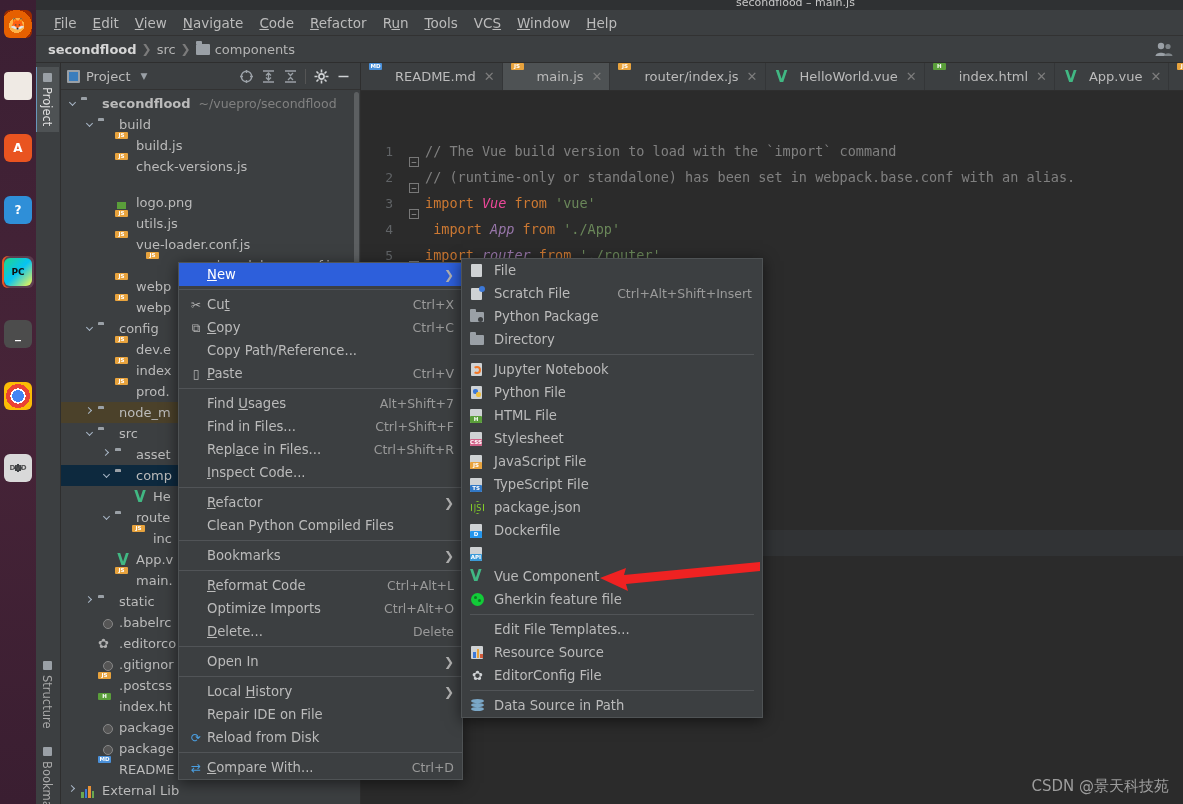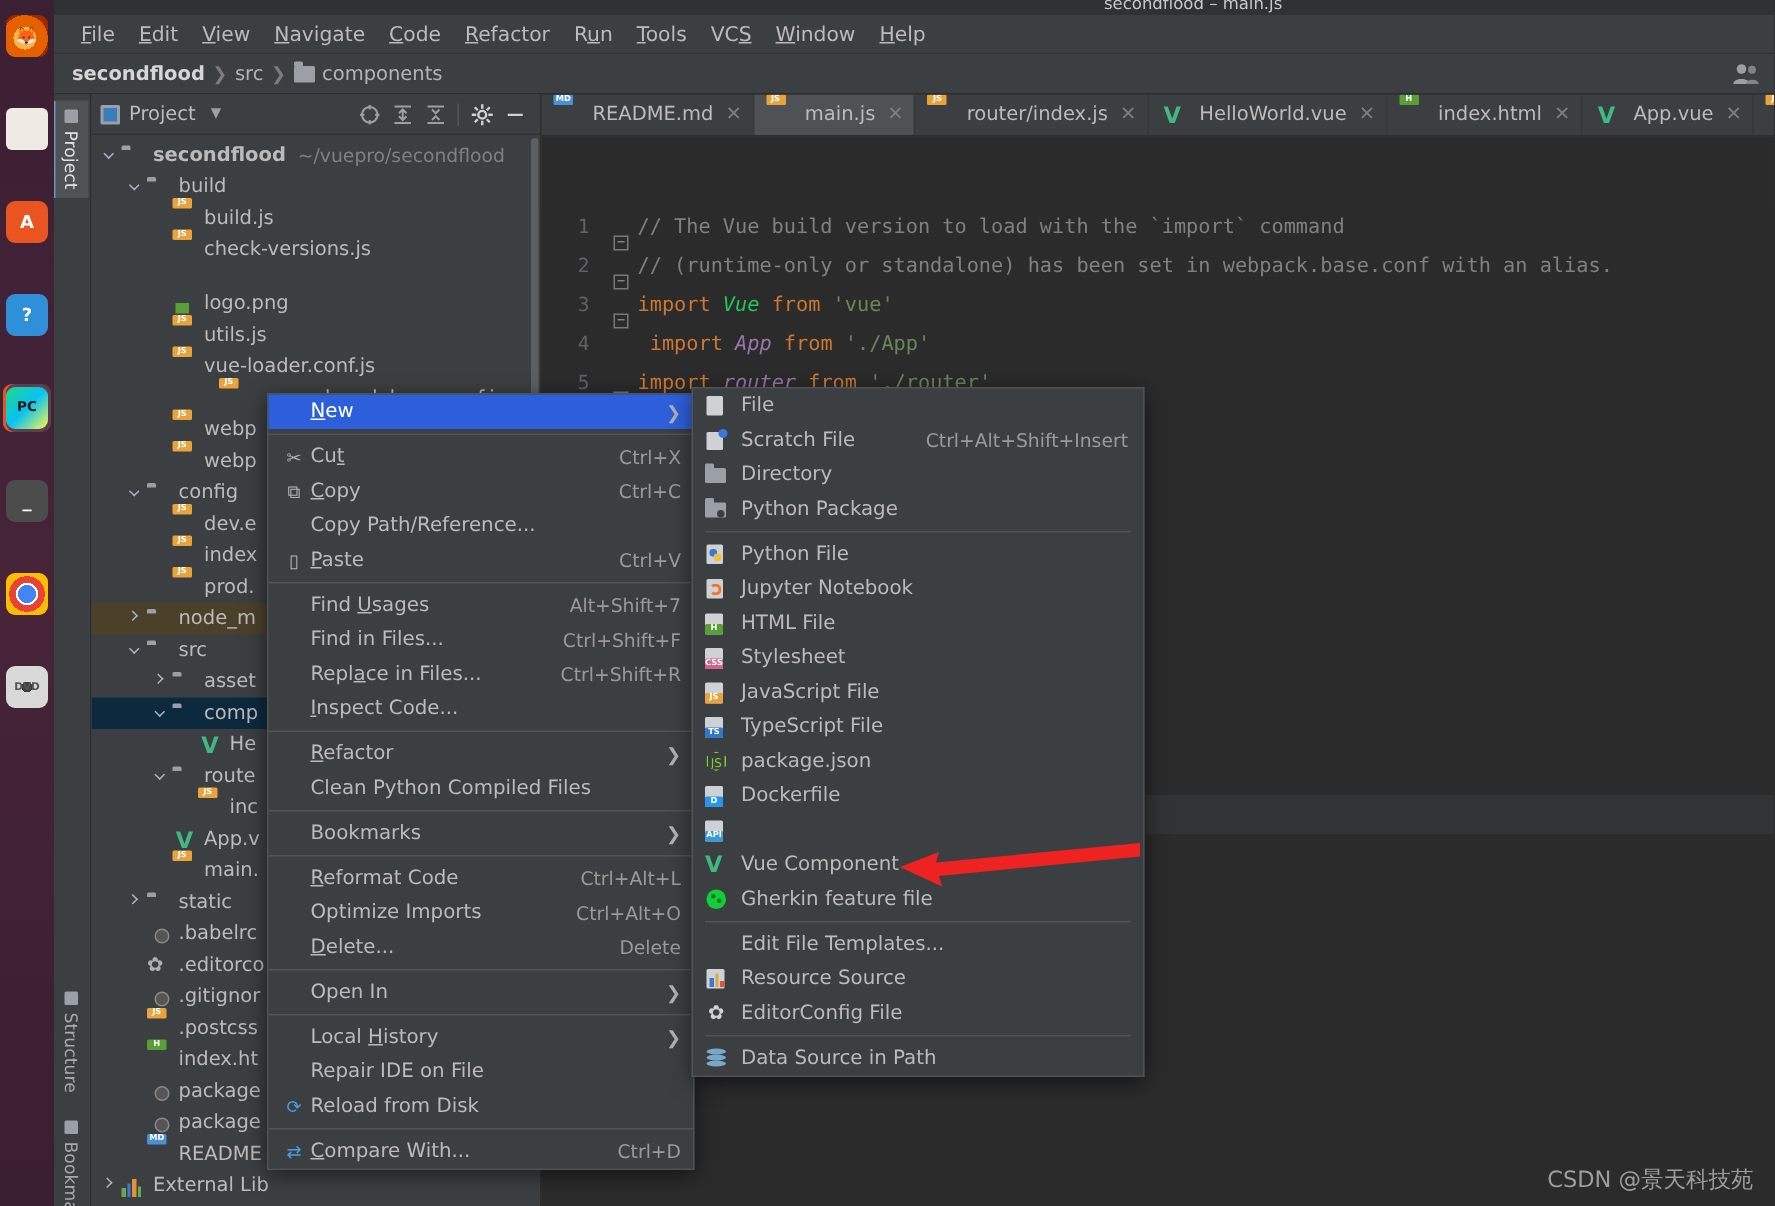--- a/index.html
+++ b/index.html
@@ -102,21 +102,21 @@
   .etab .x{ color:#7d7d7d; font-size:13px; margin-left:3px;}
   #codearea{ flex:1; background:#2b2b2b; position:relative; overflow:hidden;
              font-family:"DejaVu Sans Mono","Liberation Mono",monospace; font-size:13.5px;}
   .cline{ height:26px; display:flex; align-items:center; white-space:pre;}
   .lnum{ width:42px; text-align:right; padding-right:10px; color:#606366; font-size:13px; flex:0 0 auto;}
   .gutter{ width:22px; flex:0 0 auto; position:relative; }
   .fold{ position:absolute; left:6px; top:6px; width:10px; height:10px; border:1px solid #787878;
          color:#9a9a9a; font-size:9px; line-height:8px; text-align:center;}
   .gline{ position:absolute; left:11px; top:0; bottom:0; width:1px; background:#555;}
   .cm{ color:#808080; } .kw{ color:#cc7832; }
-  .cls{ color:#22c55e; font-style:italic; } .str{ color:#6a8759; }
+  .cls{ color:#ec4899; font-style:italic; } .str{ color:#6a8759; }
   .vio{ color:#9876aa; font-style:italic;}
   #editor-band{ position:absolute; left:0; right:0; top:392px; height:26px; background:#313335;}
 
   
   #ctx{ position:absolute; left:178px; top:262px; width:285px; background:#3c3f41;
         border:1px solid #4f5355; box-shadow:0 3px 14px rgba(0,0,0,.55); z-index:80;
         padding:0; }
   .mi{ height:23px; display:flex; align-items:center; padding:0 8px 0 6px; font-size:13.2px;
        color:#bbbbbb; white-space:nowrap; position:relative;}
   .mi.hl{ background:#2d5fdb; color:#ffffff; }
@@ -163,21 +163,21 @@
     </div>
     <div class="dock-item active" style="top: 256px;">
       <div class="di-glyph" style="background: linear-gradient(135deg, rgb(33, 215, 137) 0%, rgb(7, 195, 242) 50%, rgb(252, 248, 74) 100%); font-size: 9px; color: rgb(17, 17, 17);">PC</div>
     </div>
     <div class="dock-item" style="top: 318px;">
       <div class="di-glyph" style="background: rgb(76, 76, 76); font-size: 12px;">_</div>
     </div>
     <div class="dock-item" style="top: 380px;">
       <div class="di-glyph" style="background: radial-gradient(circle, rgb(66, 133, 244) 0px, rgb(66, 133, 244) 30%, rgb(255, 255, 255) 30%, rgb(255, 255, 255) 38%, rgb(234, 67, 53) 38%, rgb(234, 67, 53) 60%, rgb(251, 188, 5) 60%, rgb(251, 188, 5) 100%); font-size: 12px;"></div>
     </div>
-    <div class="dock-item" style="top: 442px; text-decoration: underline;">
+    <div class="dock-item" style="top: 452px; text-decoration: underline;">
       <div class="di-glyph" style="background: radial-gradient(circle, rgb(60, 63, 65) 0px, rgb(60, 63, 65) 18%, rgb(217, 217, 217) 18%, rgb(217, 217, 217) 100%); font-size: 7px; color: rgb(85, 85, 85);">DVD</div>
     </div>
   </div>
 
 <div id="win">
 
   <div id="titlebar">
     <span class="tt">secondflood – main.js</span>
   </div>
 
@@ -694,53 +694,53 @@
         </span>
       </span>
       <span class="slab">Scratch File</span>
       <span class="sacc">Ctrl+Alt+Shift+Insert</span>
     </div>
     <div class="si">
       <span class="sic">
         <span style="display: inline-block; width: 15px; height: 15px; position: relative;">
           <span style="position:absolute;left:0;top:3px;width:14px;height:10px;background:#9aa0a6;border-radius:1px"></span>
           <span style="position:absolute;left:0;top:0px;width:6px;height:4px;background:#9aa0a6;border-radius:1px 1px 0 0"></span>
-        </span>
-      </span>
-      <span class="slab">Directory</span>
+          <span style="position:absolute;right:2px;bottom:2px;width:5px;height:5px;background:#3c3f41;border-radius:50%"></span>
+        </span>
+      </span>
+      <span class="slab">Python Package</span>
     </div>
     <div class="si">
       <span class="sic">
         <span style="display: inline-block; width: 15px; height: 15px; position: relative;">
           <span style="position:absolute;left:0;top:3px;width:14px;height:10px;background:#9aa0a6;border-radius:1px"></span>
           <span style="position:absolute;left:0;top:0px;width:6px;height:4px;background:#9aa0a6;border-radius:1px 1px 0 0"></span>
-          <span style="position:absolute;right:2px;bottom:2px;width:5px;height:5px;background:#3c3f41;border-radius:50%"></span>
-        </span>
-      </span>
-      <span class="slab">Python Package</span>
+        </span>
+      </span>
+      <span class="slab">Directory</span>
     </div>
     <div class="ssep"></div>
+    <div class="si">
+      <span class="sic">
+        <span style="display: inline-block; width: 15px; height: 15px; position: relative;">
+          <span style="position:absolute;left:1px;top:1px;width:11px;height:13px;background:#cfd2d4;border-radius:1px"></span>
+          <span style="position:absolute;left:3px;top:4px;width:8px;height:8px;border:2px solid #f37726;border-radius:50%;border-left-color:transparent"></span>
+        </span>
+      </span>
+      <span class="slab">Jupyter Notebook</span>
+    </div>
     <div class="si">
       <span class="sic">
         <span style="display: inline-block; width: 15px; height: 15px; position: relative;">
           <span style="position:absolute;left:1px;top:1px;width:11px;height:13px;background:#cfd2d4;border-radius:1px"></span>
           <span style="position:absolute;left:3px;top:4px;width:5px;height:5px;background:#3c78d8;border-radius:2px"></span>
           <span style="position:absolute;left:6px;top:7px;width:5px;height:5px;background:#f0c040;border-radius:2px"></span>
         </span>
       </span>
       <span class="slab">Python File</span>
-    </div>
-    <div class="si">
-      <span class="sic">
-        <span style="display: inline-block; width: 15px; height: 15px; position: relative;">
-          <span style="position:absolute;left:1px;top:1px;width:11px;height:13px;background:#cfd2d4;border-radius:1px"></span>
-          <span style="position:absolute;left:3px;top:4px;width:8px;height:8px;border:2px solid #f37726;border-radius:50%;border-left-color:transparent"></span>
-        </span>
-      </span>
-      <span class="slab">Jupyter Notebook</span>
     </div>
     <div class="si">
       <span class="sic">
         <span style="display: inline-block; width: 15px; height: 15px; position: relative;">
           <span style="position:absolute;left:0;top:1px;width:12px;height:14px;background:#cfd2d4;border-radius:1px"></span>
      <span style="position:absolute;left:0;bottom:0;width:12px;height:7px;background:#5a9e3a;border-radius:1px;color:#fff;font-size:5.5px;line-height:7px;text-align:center;font-weight:bold">H</span>
         </span>
       </span>
       <span class="slab">HTML File</span>
     </div>

